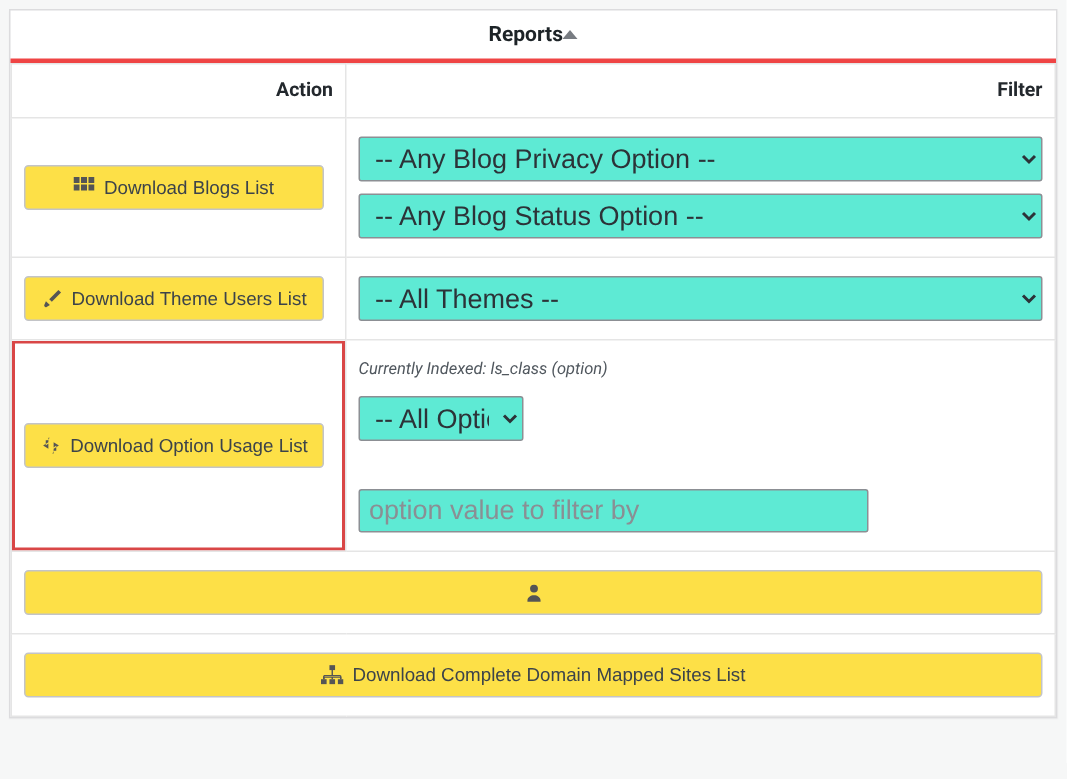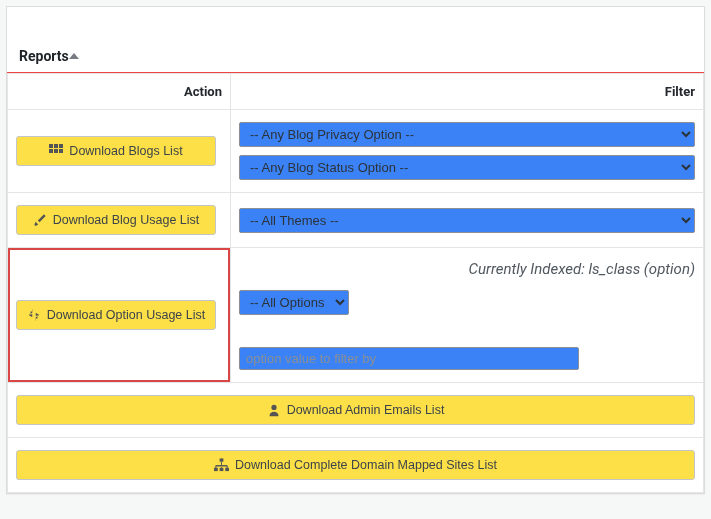--- a/index.html
+++ b/index.html
@@ -11,26 +11,25 @@
     padding: 6px;
     width: 711px;
   }
   .panel {
     background: #fff;
     border: 1px solid #dcdcde;
     box-shadow: 0 1px 1px rgba(0,0,0,.04);
   }
   .panel-header {
     display: flex;
-    justify-content: flex-start;
+    justify-content: center;
     align-items: center;
     padding: 8px 12px;
-    border-bottom: 1px solid #ef4444;
+    border-bottom: 3px solid #ef4444;
     cursor: pointer;
-    margin-top: 33px;
   }
   .panel-header h3 {
     font-size: 14px;
     font-weight: 700;
     color: #1d2327;
   }
   .panel-header .tri {
     width: 0; height: 0;
     border-left: 5px solid transparent;
     border-right: 5px solid transparent;
@@ -72,31 +71,31 @@
     white-space: nowrap;
   }
   .btn-full { width: 100%; }
   td.action-cell { text-align: center; }
   td.action-cell .btn { width: 200px; }
   .highlight {
     box-shadow: inset 0 0 0 2px #d94646;
   }
   .filter-stack { display: flex; flex-direction: column; gap: 8px; }
   select, input[type=text] {
-    font-size: 13px;
+    font-size: 18px;
     padding: 3px 6px;
     border: 1px solid #8c8f94;
-    background: #3b82f6;
+    background: #5eead4;
     color: #2c3338;
     border-radius: 2px;
   }
   select.full { width: 100%; }
   input[type=text].med { width: 340px; margin-top: 24px; }
   select.small { width: 110px; }
-  .italic-note { font-style: italic; color: #50575e; font-size: 15px; margin-bottom: 4px; text-align: right; }
+  .italic-note { font-style: italic; color: #50575e; font-size: 11px; margin-bottom: 4px; }
   td.wide-row { padding: 8px 8px; }
   .icon { display: inline-flex; vertical-align: middle; }
   input::placeholder { color: #8a8f94; }
 </style>
 </head>
 <body>
 
 <div class="panel">
   <div class="panel-header">
     <h3>Reports</h3>
@@ -147,21 +146,21 @@
       </tr>
 
       <tr>
         <td class="action-cell">
           <button class="btn">
             <span class="icon">
               <svg width="14" height="14" viewBox="0 0 16 16">
                   <path fill="#555" d="M12.5 1.5l2 2-7 7-2-2 7-7zM3 10l3 3-2.5 1.5c-1 .6-2.3-.7-1.7-1.7L3 10z"></path>
                 </svg>
             </span>
-            <span>Download Blog Usage List</span>
+            <span>Download Theme Users List</span>
           </button>
         </td>
         <td>
           <select class="full">
             <option>-- All Themes --</option>
           </select>
         </td>
       </tr>
 
 
@@ -190,21 +189,20 @@
       </tr>
 
       <tr>
         <td colspan="2" class="wide-row">
           <button class="btn btn-full">
             <span class="icon">
               <svg width="14" height="14" viewBox="0 0 16 16">
                   <path fill="#555" d="M8 8a3 3 0 100-6 3 3 0 000 6zm-5 6c0-2.5 2.5-4 5-4s5 1.5 5 4v1H3v-1z"></path>
                 </svg>
             </span>
-            <span>Download Admin Emails List</span>
           </button>
         </td>
       </tr>
 
 
       <tr>
         <td colspan="2" class="wide-row">
           <button class="btn btn-full">
             <span class="icon">
               <svg width="15" height="14" viewBox="0 0 16 14">

